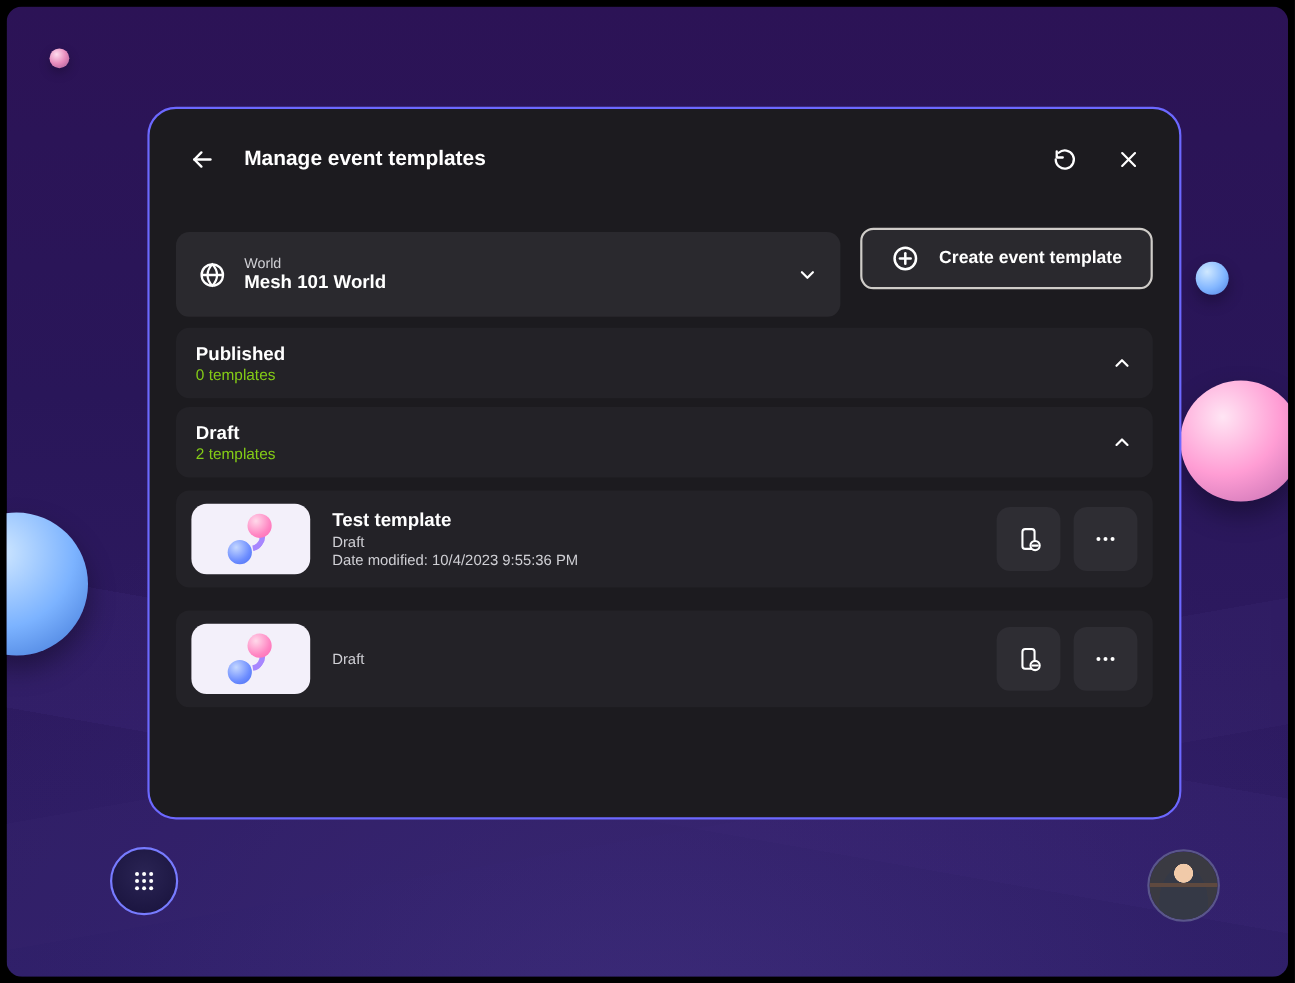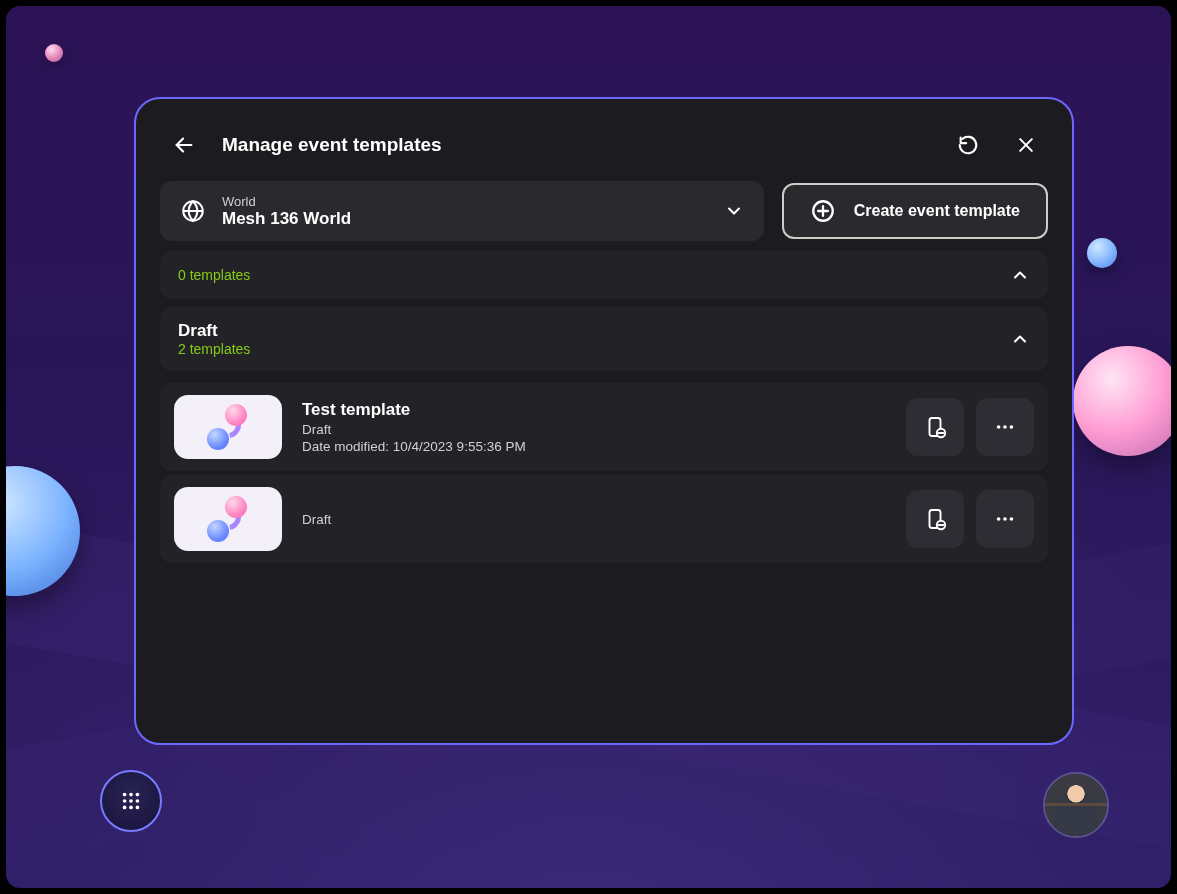--- a/index.html
+++ b/index.html
@@ -68,22 +68,22 @@
       width: 36px; height: 36px; border-radius: 8px;
       display: flex; align-items: center; justify-content: center;
       cursor: pointer;
     }
     .title { font-size: 19px; font-weight: 600; flex:1; }
     .hdr-actions { display:flex; gap: 22px; align-items:center; }
 
     
     .row { display:flex; gap: 18px; align-items:center; }
     .world-select {
-      flex: 1; height: 60px; background:#2a292e; border-radius: 12px;
-      display:flex; align-items:center; gap:16px; padding: 0 20px; cursor:pointer;
+      flex: 1; height: 77px; background:#2a292e; border-radius: 12px;
+      display:flex; align-items:center; gap:16px; padding: 0 20px; cursor:pointer;margin-top:30px;
     }
     .world-labels { display:flex; flex-direction:column; flex:1; }
     .world-small { font-size:13px; color:#cfcfd4; }
     .world-name { font-size:17px; font-weight:600; }
     .create-btn {
       height: 56px; padding: 0 26px; border-radius: 12px;
       display:flex; align-items:center; gap:18px; cursor:pointer;
       background:#2a292e; border:2px solid #cfccc8; font-weight:700; font-size:16px;
     }
 
@@ -91,21 +91,21 @@
     .sections { margin-top: 10px; display:flex; flex-direction:column; gap:8px; }
     .section-head {
       background:#232227; border-radius:12px; padding: 14px 18px;
       display:flex; align-items:center; cursor:pointer;
     }
     .section-labels { flex:1; }
     .section-title { font-size:17px; font-weight:700; }
     .section-sub { font-size:14px; color:#84cc16; }
 
     
-    .template-list { display:flex; flex-direction:column; gap:4px; margin-top:4px;}
+    .template-list { display:flex; flex-direction:column; gap:21px; margin-top:4px;}
     .tmpl-item {
       background:#232227; border-radius:12px; padding: 12px 14px;
       display:flex; align-items:center; gap:20px;
     }
     .tmpl-thumb {
       width: 108px; height: 64px; background:#f3f0fa; border-radius:14px;
       display:flex; align-items:center; justify-content:center;
     }
     .mesh-mark {
       width: 46px; height: 46px; position:relative;
@@ -200,40 +200,41 @@
 
     <div class="row">
       <div class="world-select">
         <svg width="26" height="26" viewBox="0 0 24 24" fill="none" stroke="#fff" stroke-width="1.9">
             <circle cx="12" cy="12" r="9"></circle>
             <path d="M3 12h18"></path>
             <path d="M12 3c2.5 2.6 4 5.6 4 9s-1.5 6.4-4 9c-2.5-2.6-4-5.6-4-9s1.5-6.4 4-9z"></path>
           </svg>
         <div class="world-labels">
           <span class="world-small">World</span>
-          <span class="world-name">Mesh 136 World</span>
+          <span class="world-name">Mesh 101 World</span>
         </div>
         <svg width="20" height="20" viewBox="0 0 24 24" fill="none" stroke="#fff" stroke-width="2.4" stroke-linecap="round" stroke-linejoin="round">
             <polyline points="6 9 12 15 18 9"></polyline>
           </svg>
       </div>
       <div class="create-btn">
         <svg width="26" height="26" viewBox="0 0 24 24" fill="none" stroke="#fff" stroke-width="2.1" stroke-linecap="round">
             <circle cx="12" cy="12" r="9"></circle>
             <line x1="12" y1="7.5" x2="12" y2="16.5"></line>
             <line x1="7.5" y1="12" x2="16.5" y2="12"></line>
           </svg>
         <span>Create event template</span>
       </div>
     </div>
 
     <div class="sections">
 
       <div class="section-head">
         <div class="section-labels">
+          <div class="section-title">Published</div>
           <div class="section-sub">0 templates</div>
         </div>
         <svg width="20" height="20" viewBox="0 0 24 24" fill="none" stroke="#fff" stroke-width="2.4" stroke-linecap="round" stroke-linejoin="round">
             <polyline points="6 15 12 9 18 15"></polyline>
           </svg>
       </div>
 
       <div class="section-head">
         <div class="section-labels">
           <div class="section-title">Draft</div>

